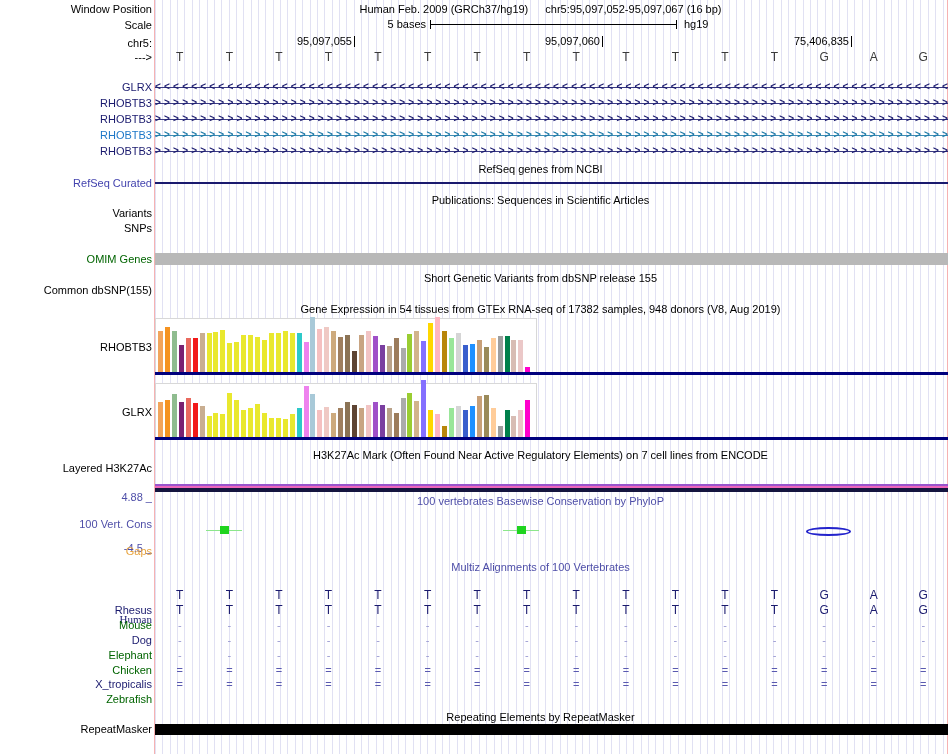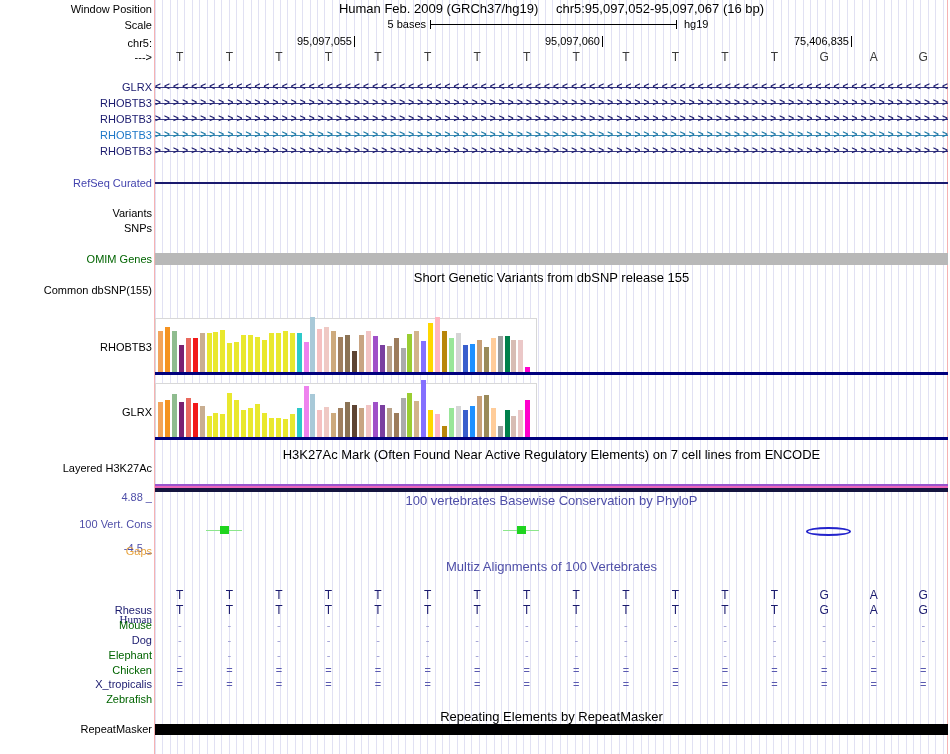--- a/index.html
+++ b/index.html
@@ -3,22 +3,22 @@
 <meta charset="utf-8">
 <style>
   html,body{margin:0;padding:0;background:#fff}
   #stage{position:relative;width:950px;height:754px;background:#fff;
          font-family:"Liberation Sans",sans-serif;overflow:hidden}
   .grid{position:absolute;left:155px;top:0;width:793px;height:754px;z-index:0;
         background:repeating-linear-gradient(to right,#E1E1F3 0 1px,transparent 1px 7.36px)}
   .edge{position:absolute;top:0;width:1px;height:754px;background:#F6B2B2;z-index:1}
   .glabel{position:absolute;right:798px;height:14px;line-height:14px;font-size:11px;
           color:#000;white-space:nowrap;z-index:5}
-  .ttitle{position:absolute;left:155px;width:793px;height:14px;line-height:14px;text-align:center;
-          font-size:13px;color:#000;white-space:nowrap;z-index:4}
+  .ttitle{position:absolute;left:144px;width:793px;height:14px;line-height:14px;text-align:center;
+          font-size:11px;color:#000;white-space:nowrap;z-index:4}
   .row{position:absolute;left:155px;width:793px;height:14px;z-index:3}
   .cells{display:flex;width:100%;height:100%}
   .cell{flex:1;text-align:center;font-size:12px;line-height:14px}
   .cell.sym{font-size:11px}
   .seqtext{color:#3A3A3A}
   .generow{position:absolute;left:155px;width:793px;height:14px;z-index:3}
   .geneline{position:absolute;left:0;right:0;top:7px;height:1px;opacity:.85}
   .chev{position:absolute;left:0;right:0;top:0;bottom:0;display:flex;
         justify-content:space-between;font-size:10px;line-height:14px;font-weight:bold}
   .hline{position:absolute;z-index:3}
@@ -546,32 +546,35 @@
           <span>&gt;</span>
           <span>&gt;</span>
           <span>&gt;</span>
           <span>&gt;</span>
           <span>&gt;</span>
           <span>&gt;</span>
         </div>
       </div>
     </div>
 
+  <div class="ttitle" style="top:162px">RefSeq genes from NCBI</div>
   <span class="glabel" style="top:176px;color:#4343AE">RefSeq Curated</span>
   <div class="hline" style="left:155px;top:182px;width:793px;height:2px;background:#1A1A6E"></div>
 
+  <div class="ttitle" style="top:193px">Publications: Sequences in Scientific Articles</div>
   <span class="glabel" style="top:206px">Variants</span>
   <span class="glabel" style="top:221px">SNPs</span>
 
   <span class="glabel" style="top:252px;color:#006400">OMIM Genes</span>
   <div class="hline" style="left:155px;top:253px;width:793px;height:12px;background:#B8B8B8;z-index:2"></div>
 
   <div class="ttitle" style="top:271px">Short Genetic Variants from dbSNP release 155</div>
   <span class="glabel" style="top:283px">Common dbSNP(155)</span>
 
+  <div class="ttitle" style="top:302px">Gene Expression in 54 tissues from GTEx RNA-seq of 17382 samples, 948 donors (V8, Aug 2019)</div>
   <span class="glabel" style="top:340px">RHOBTB3</span>
   <div class="chartbox" style="top:318px" id="gtex-chart-0">
       <div class="bar" style="left: 2px; height: 42px; background: rgb(242, 164, 91);"></div>
       <div class="bar" style="left: 8.93px; height: 46px; background: rgb(245, 147, 33);"></div>
       <div class="bar" style="left: 15.86px; height: 42px; background: rgb(143, 188, 143);"></div>
       <div class="bar" style="left: 22.79px; height: 28px; background: rgb(122, 33, 113);"></div>
       <div class="bar" style="left: 29.72px; height: 35px; background: rgb(233, 106, 95);"></div>
       <div class="bar" style="left: 36.65px; height: 35px; background: rgb(242, 24, 24);"></div>
       <div class="bar" style="left: 43.58px; height: 40px; background: rgb(201, 174, 145);"></div>
       <div class="bar" style="left: 50.51px; height: 40px; background: rgb(233, 232, 46);"></div>

